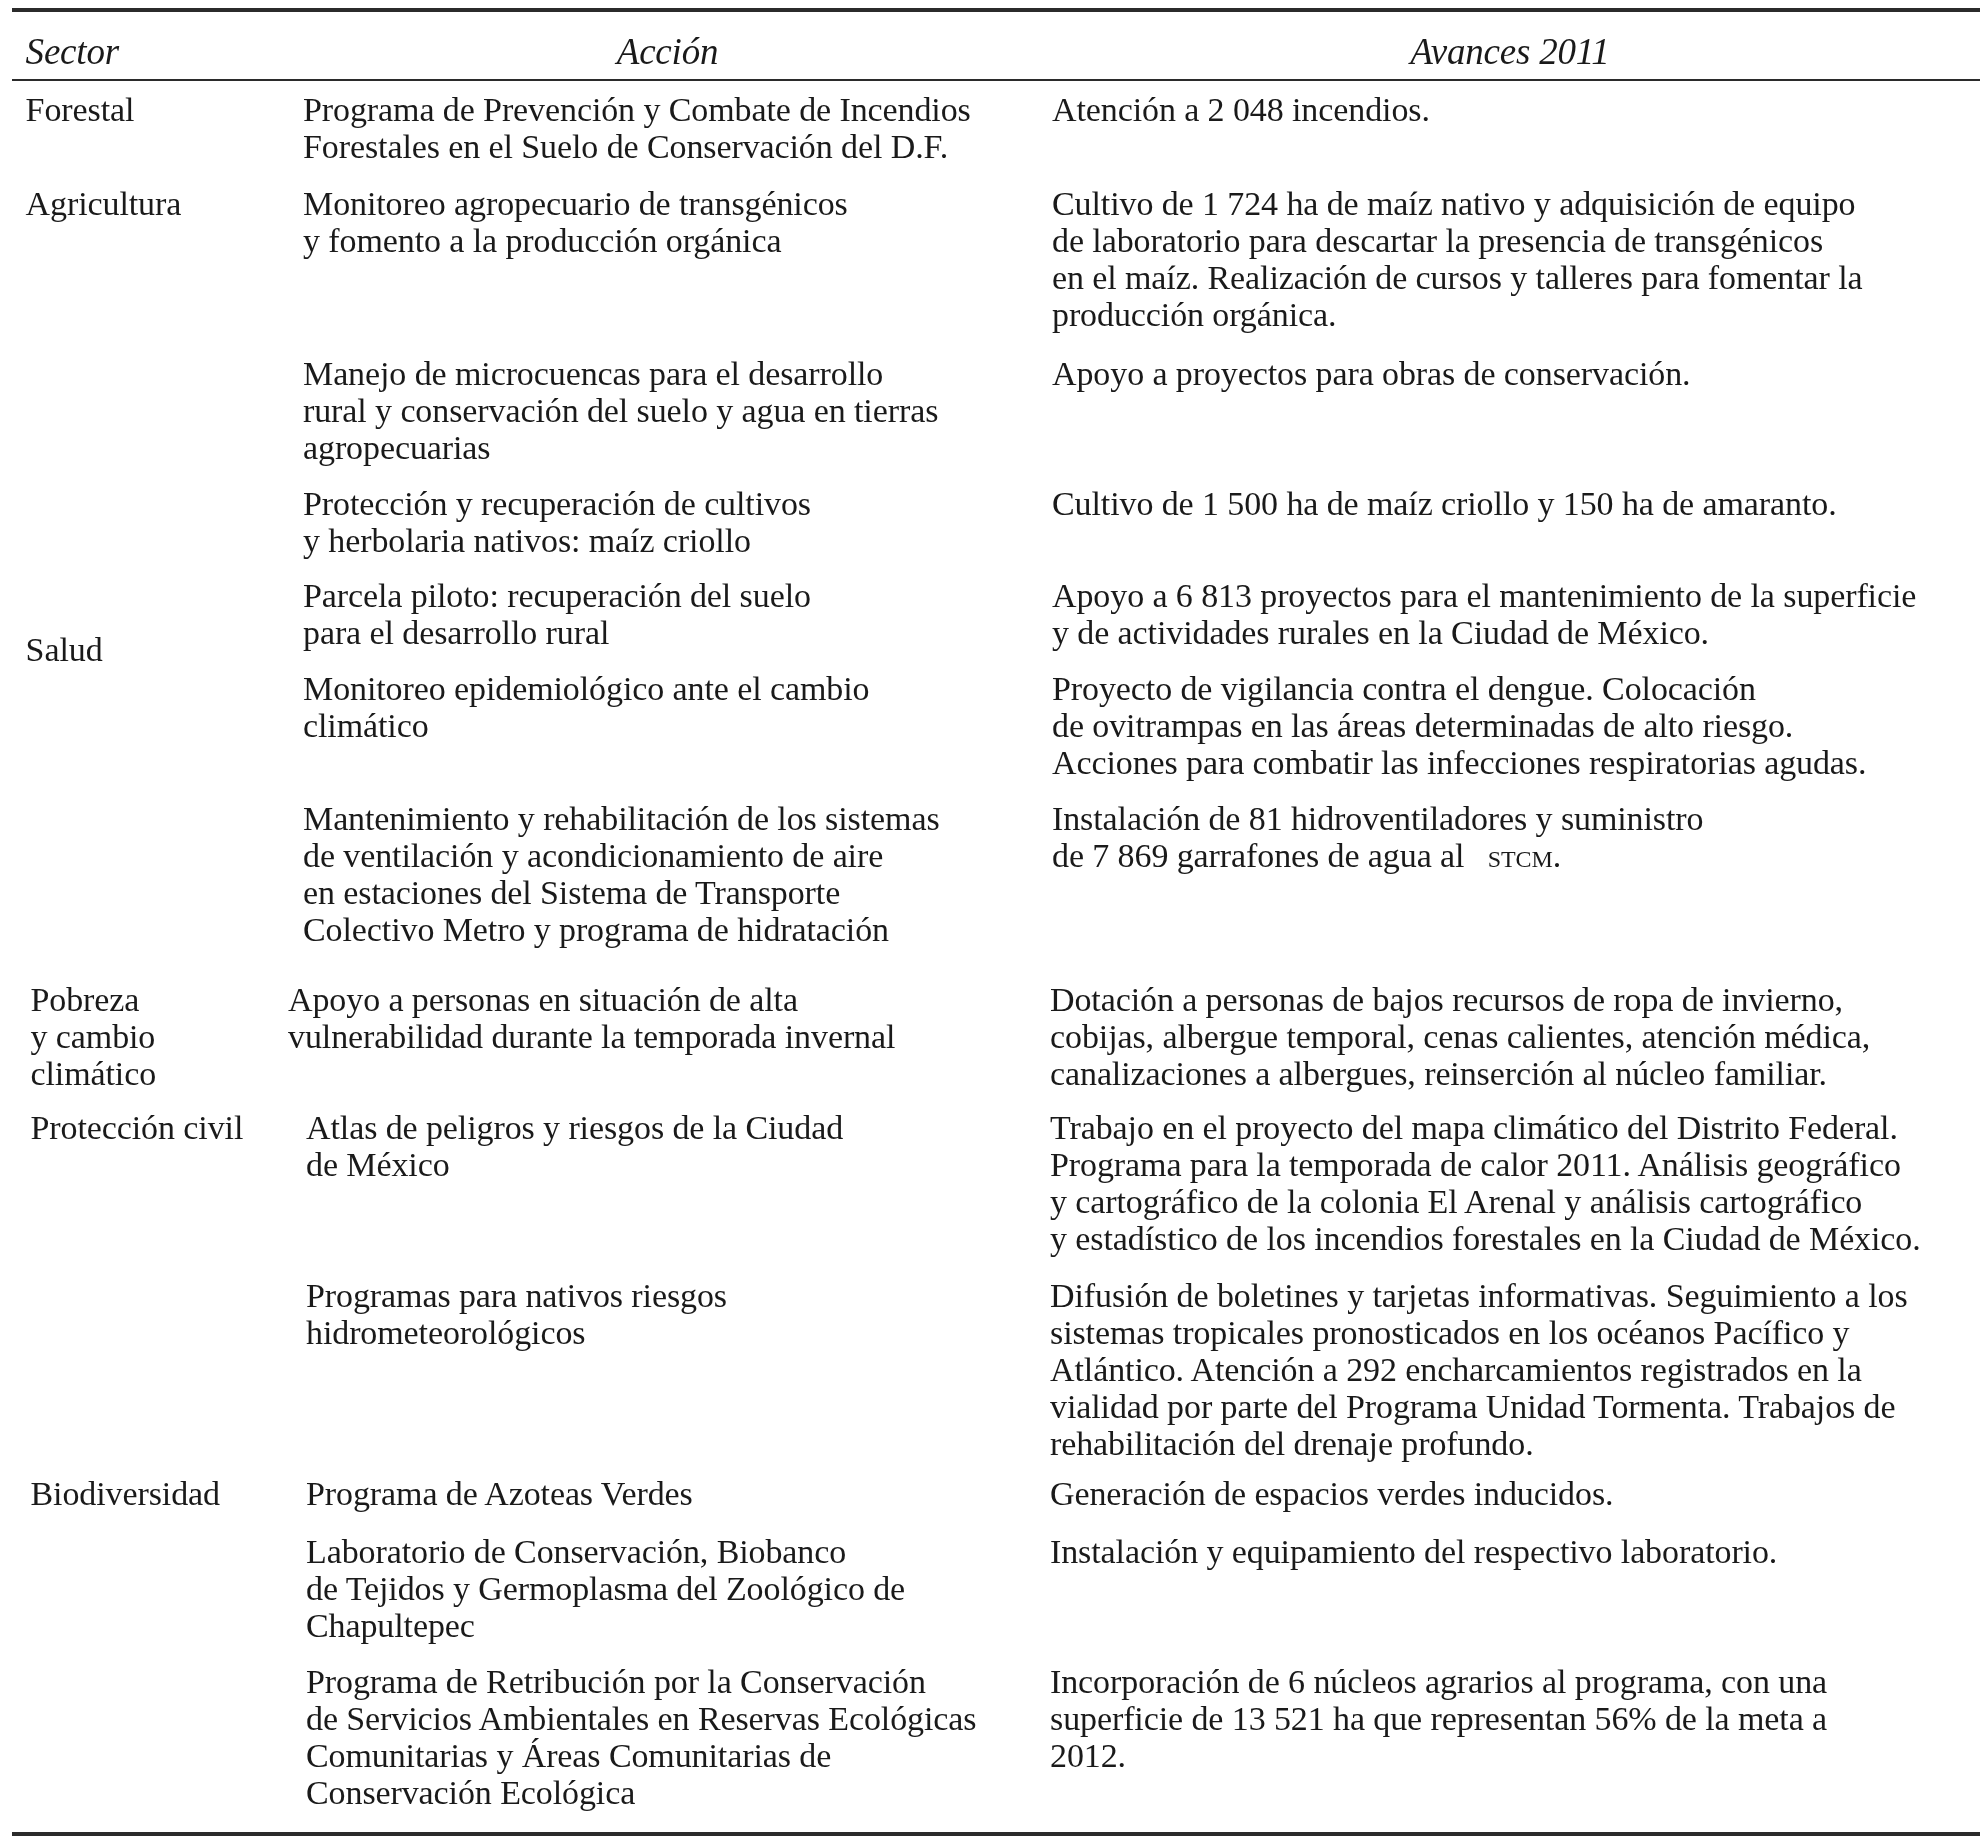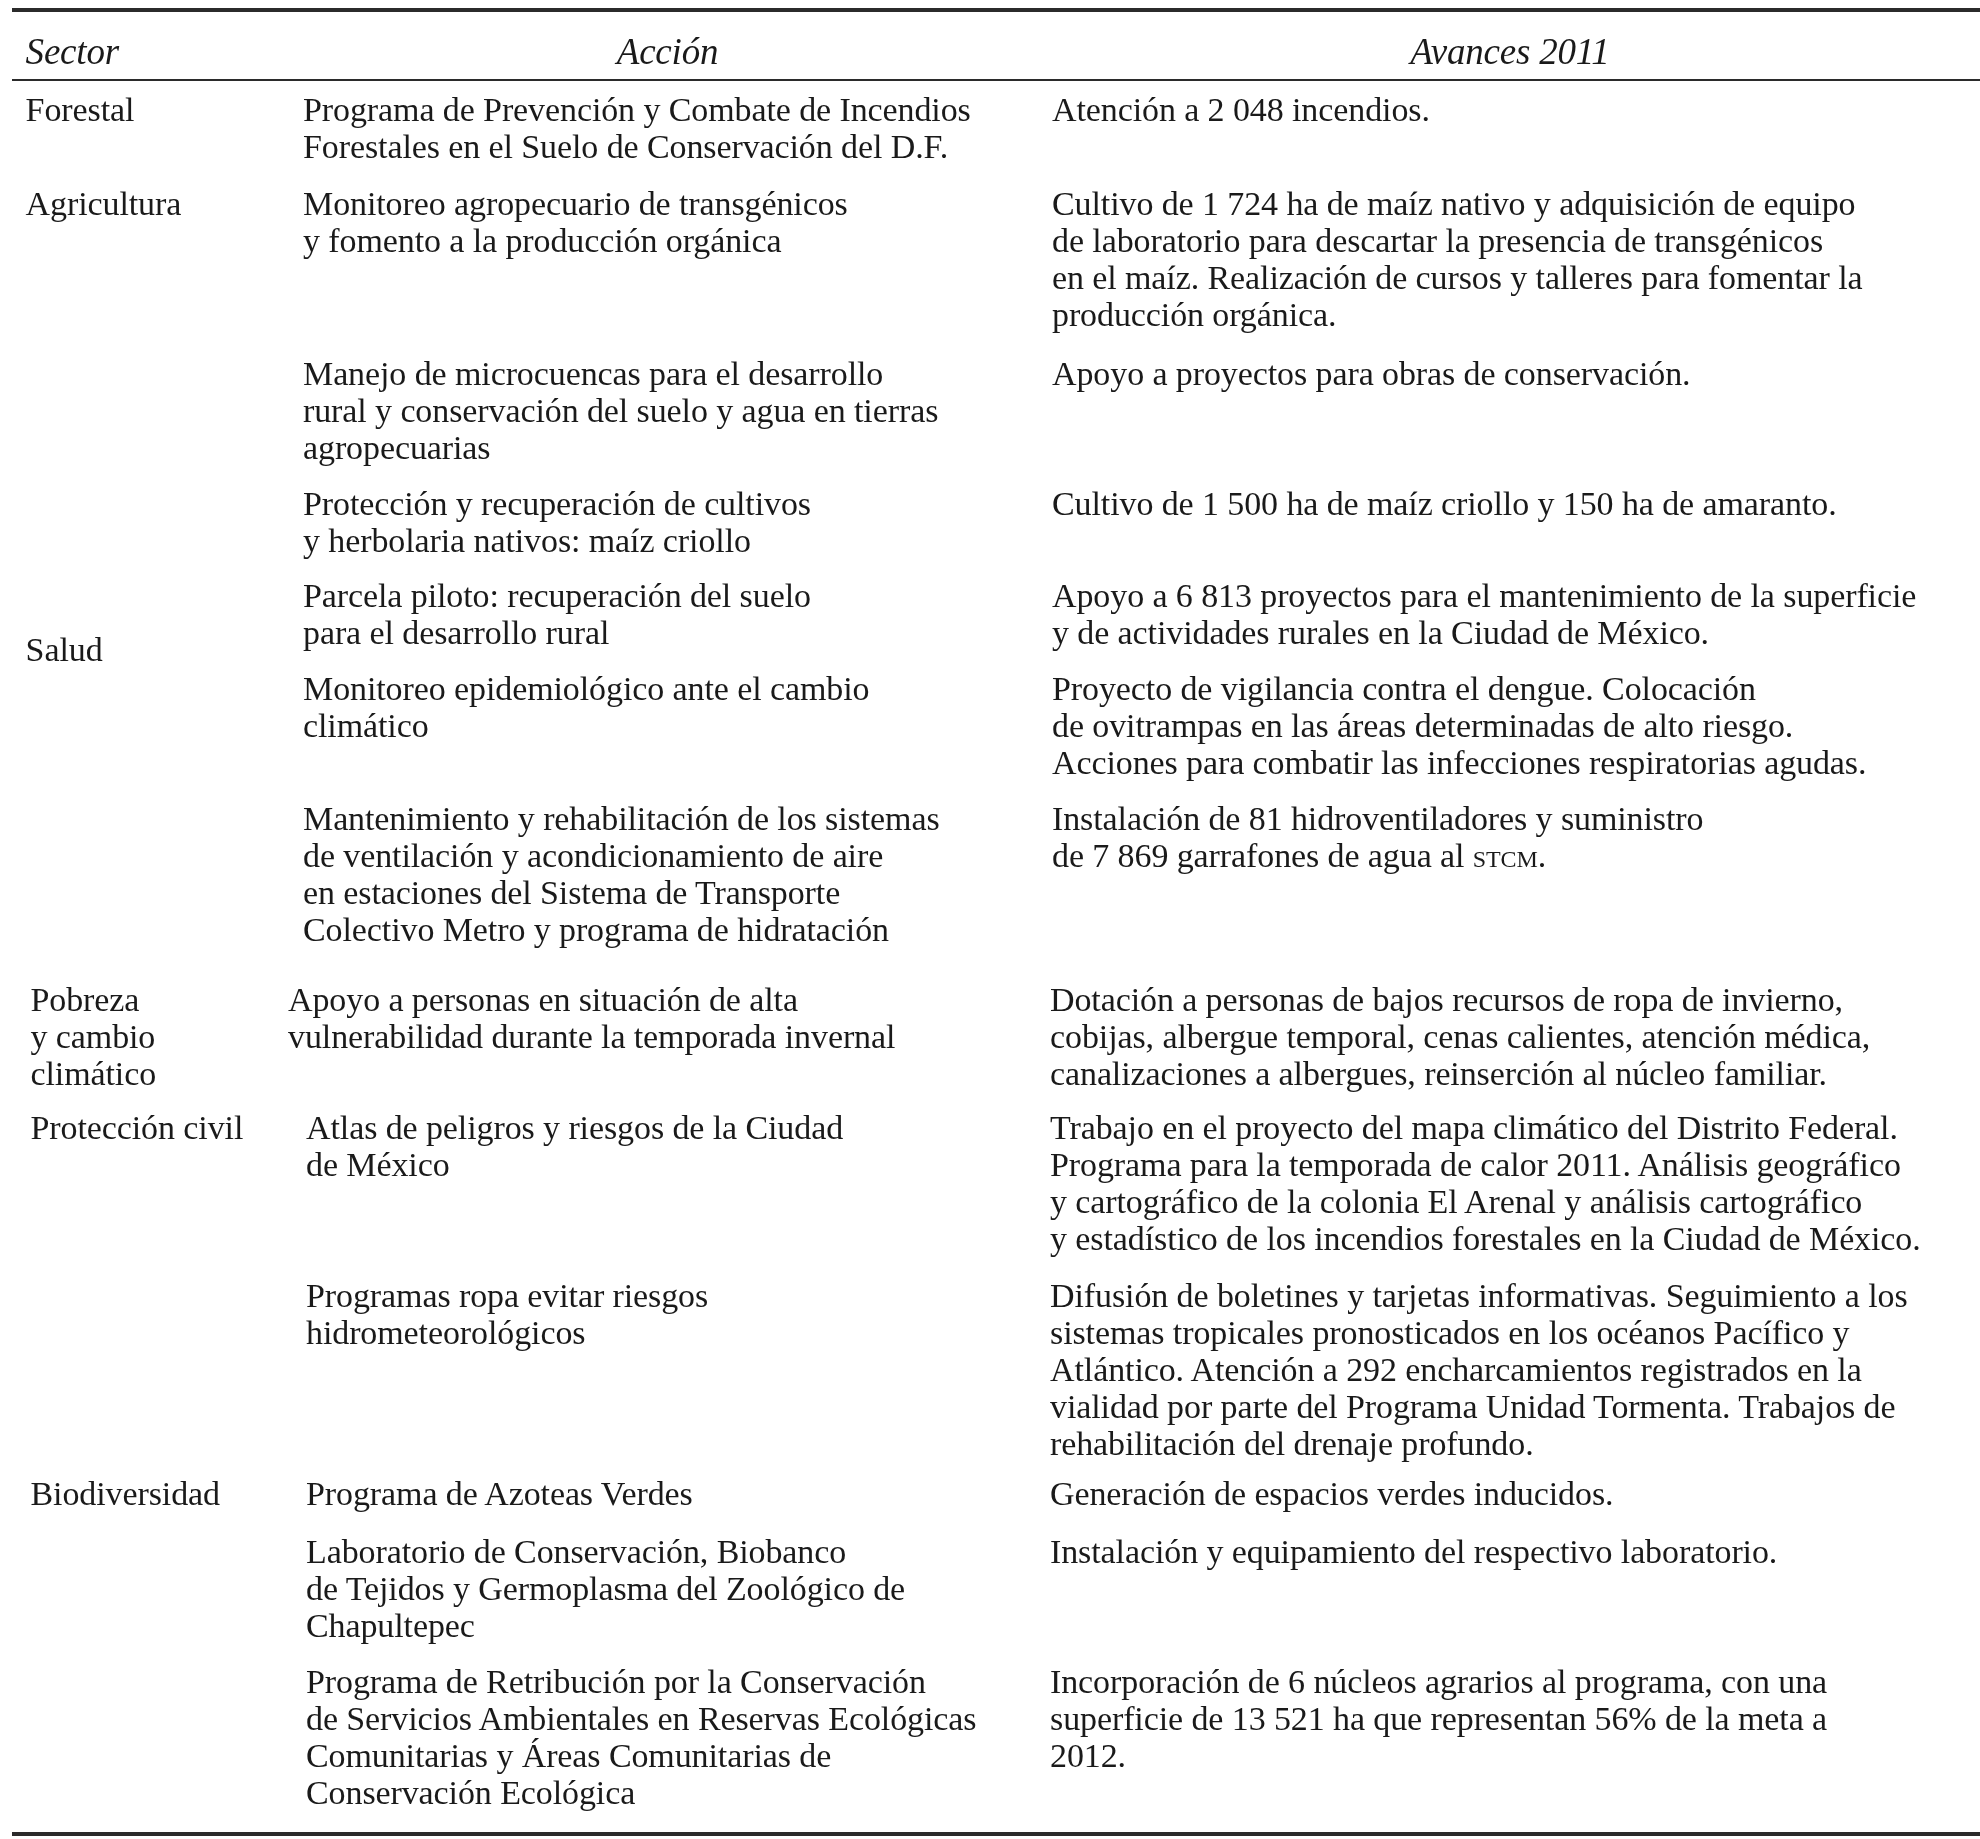--- a/index.html
+++ b/index.html
@@ -19,21 +19,21 @@
   .hdr-sector { left: 25.6px; }
   .hdr-accion { left: 288px; width: 759px; text-align: center; }
   .hdr-avances { left: 1052px; width: 916px; text-align: center; }
   .cell {
     position: absolute; font-size: 34px; line-height: 37px;
     white-space: pre-line; letter-spacing: -0.1px;
   }
   .c-sector { left: 25.6px; width: 256px; }
   .c-accion { left: 303px; width: 749px; }
   .c-avance { left: 1052px; width: 926px; }
-  .sc { font-variant: small-caps; text-transform: lowercase; }
+  .sc { font-variant: small-caps; text-transform: lowercase; margin-left: 15px; }
 </style>
 </head>
 <body>
 
 <div class="rule rule-top"></div>
 <div class="hdr hdr-sector">Sector</div>
 <div class="hdr hdr-accion">Acción</div>
 <div class="hdr hdr-avances">Avances 2011</div>
 <div class="rule rule-head"></div>
 
@@ -107,21 +107,21 @@
   <div class="cell c-sector" style="top:1109px; left:30.5px">Protección civil</div>
   <div class="cell c-accion" style="top:1109px; left:306px">Atlas de peligros y riesgos de la Ciudad
 de México</div>
   <div class="cell c-avance" style="top:1109px; left:1050px">Trabajo en el proyecto del mapa climático del Distrito Federal.
 Programa para la temporada de calor 2011. Análisis geográfico
 y cartográfico de la colonia El Arenal y análisis cartográfico
 y estadístico de los incendios forestales en la Ciudad de México.</div>
 </div>
 
 <div>
-  <div class="cell c-accion" style="top:1277px; left:306px">Programas ropa evitar riesgos
+  <div class="cell c-accion" style="top:1277px; left:306px">Programas para nativos riesgos
 hidrometeorológicos</div>
   <div class="cell c-avance" style="top:1277px; left:1050px">Difusión de boletines y tarjetas informativas. Seguimiento a los
 sistemas tropicales pronosticados en los océanos Pacífico y
 Atlántico. Atención a 292 encharcamientos registrados en la
 vialidad por parte del Programa Unidad Tormenta. Trabajos de
 rehabilitación del drenaje profundo.</div>
 </div>
 
 <div>
   <div class="cell c-sector" style="top:1475px; left:30.5px">Biodiversidad</div>

